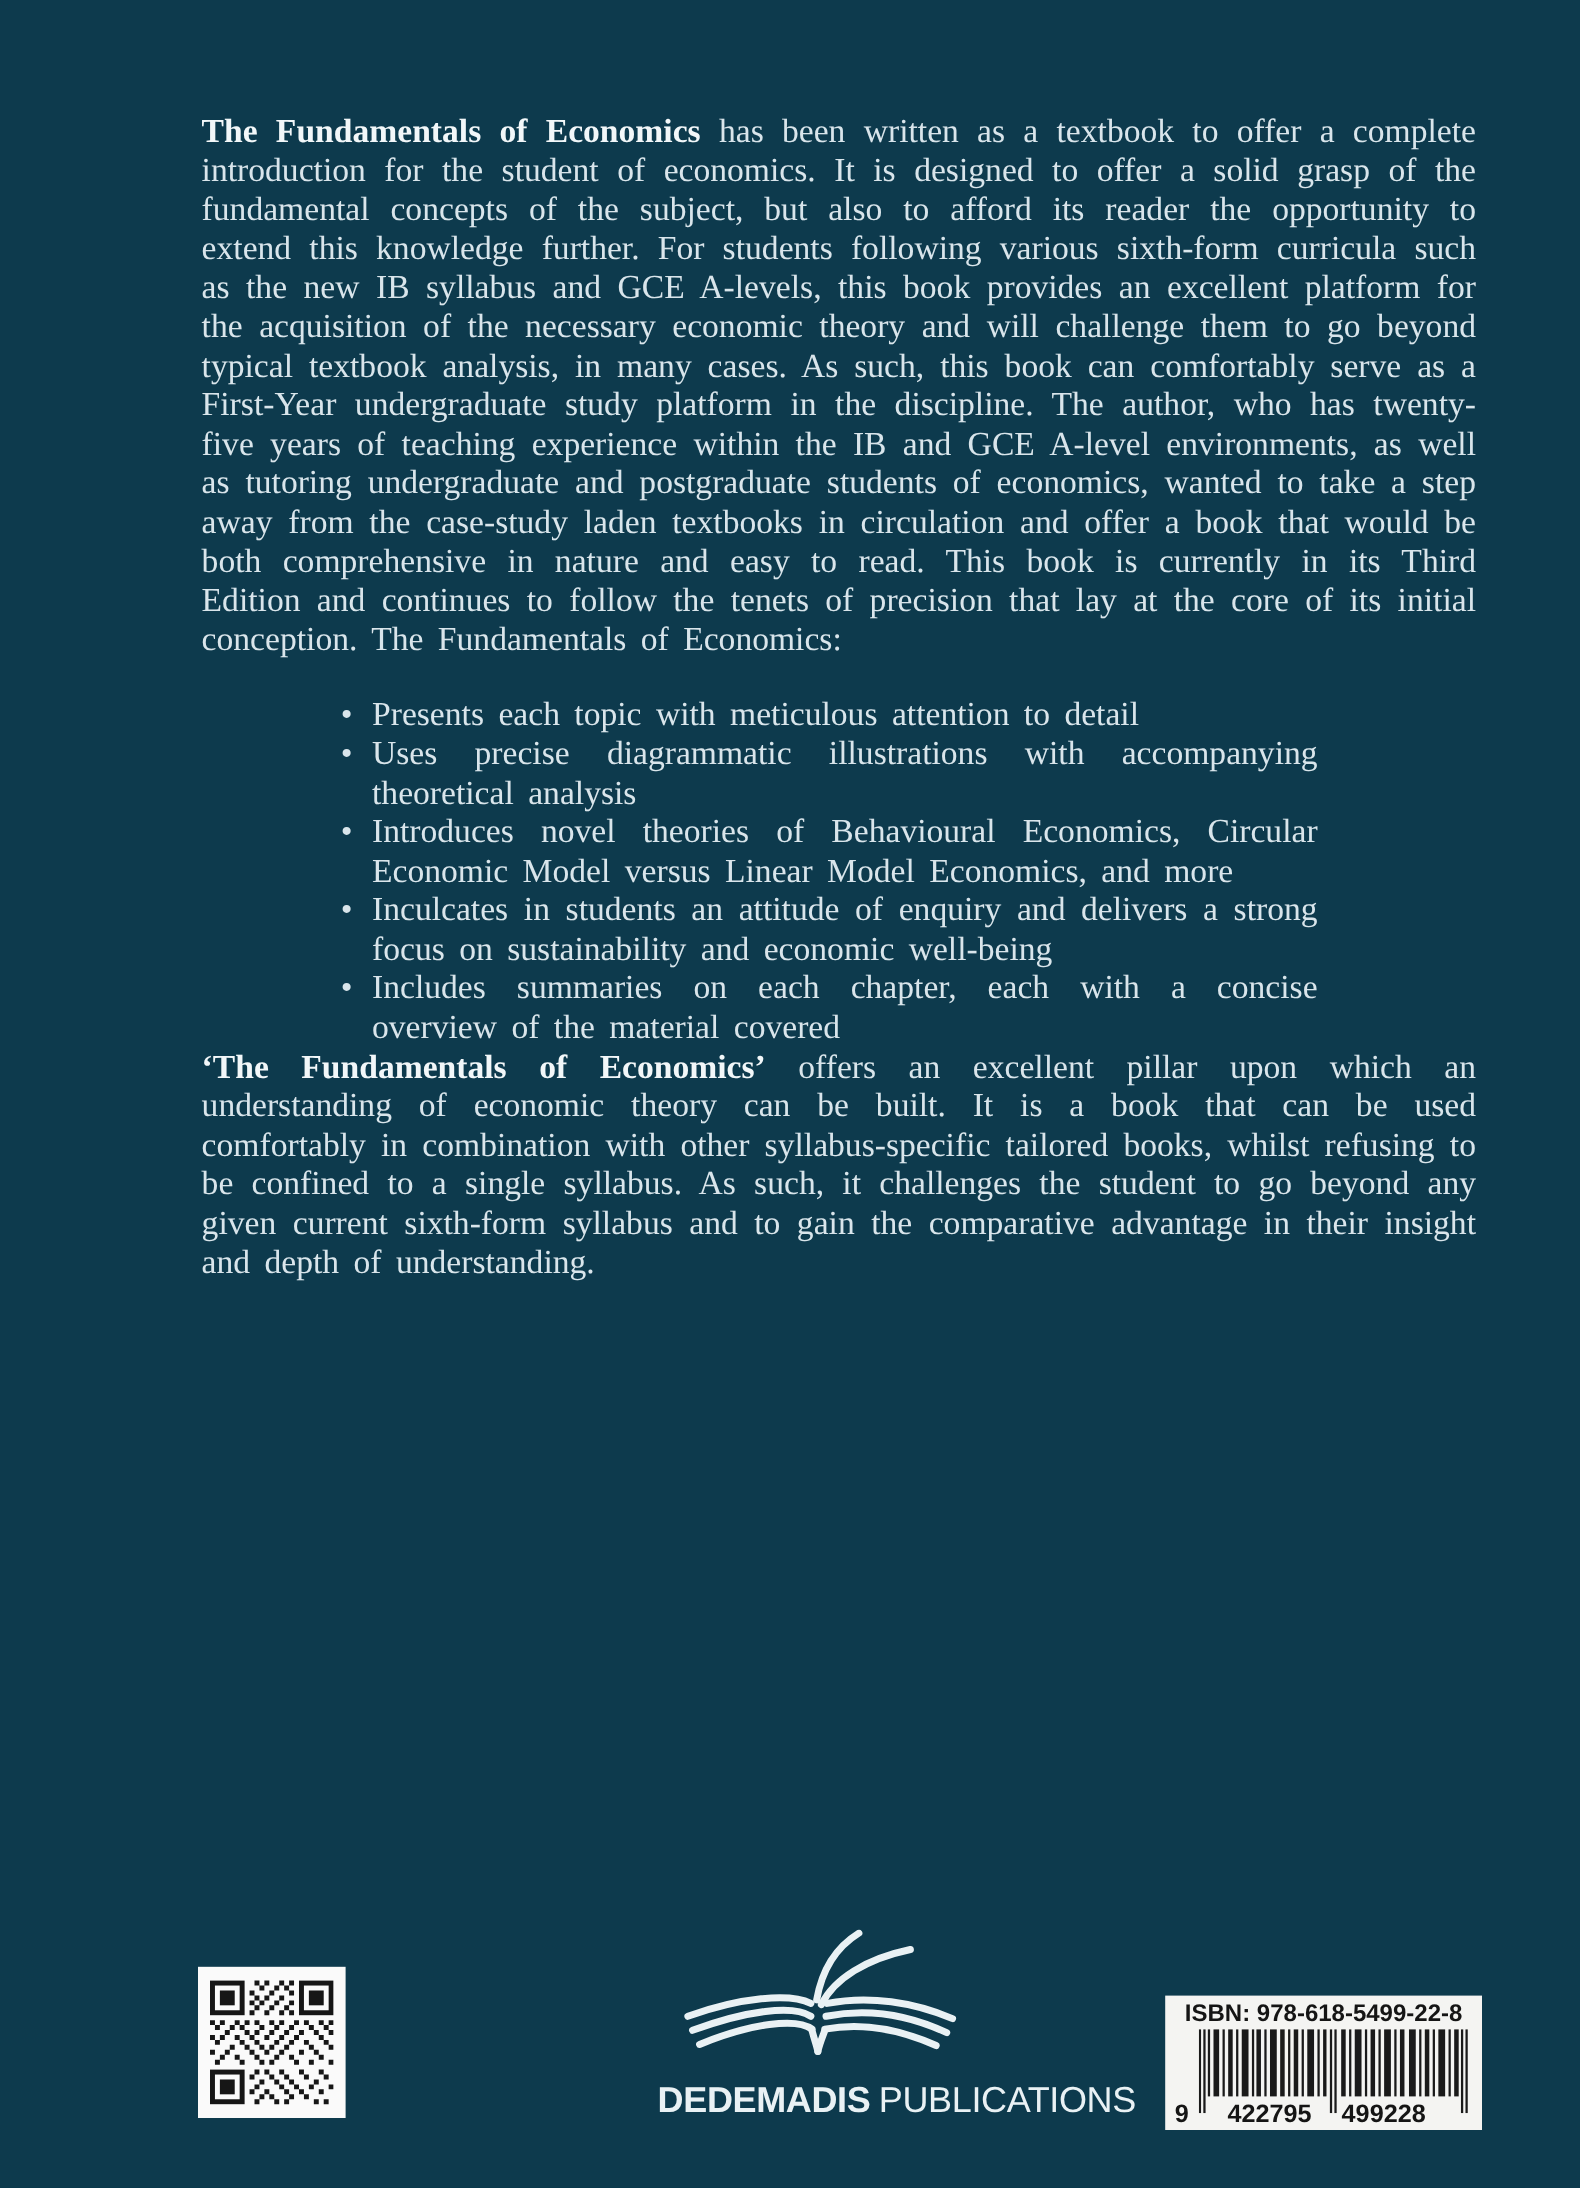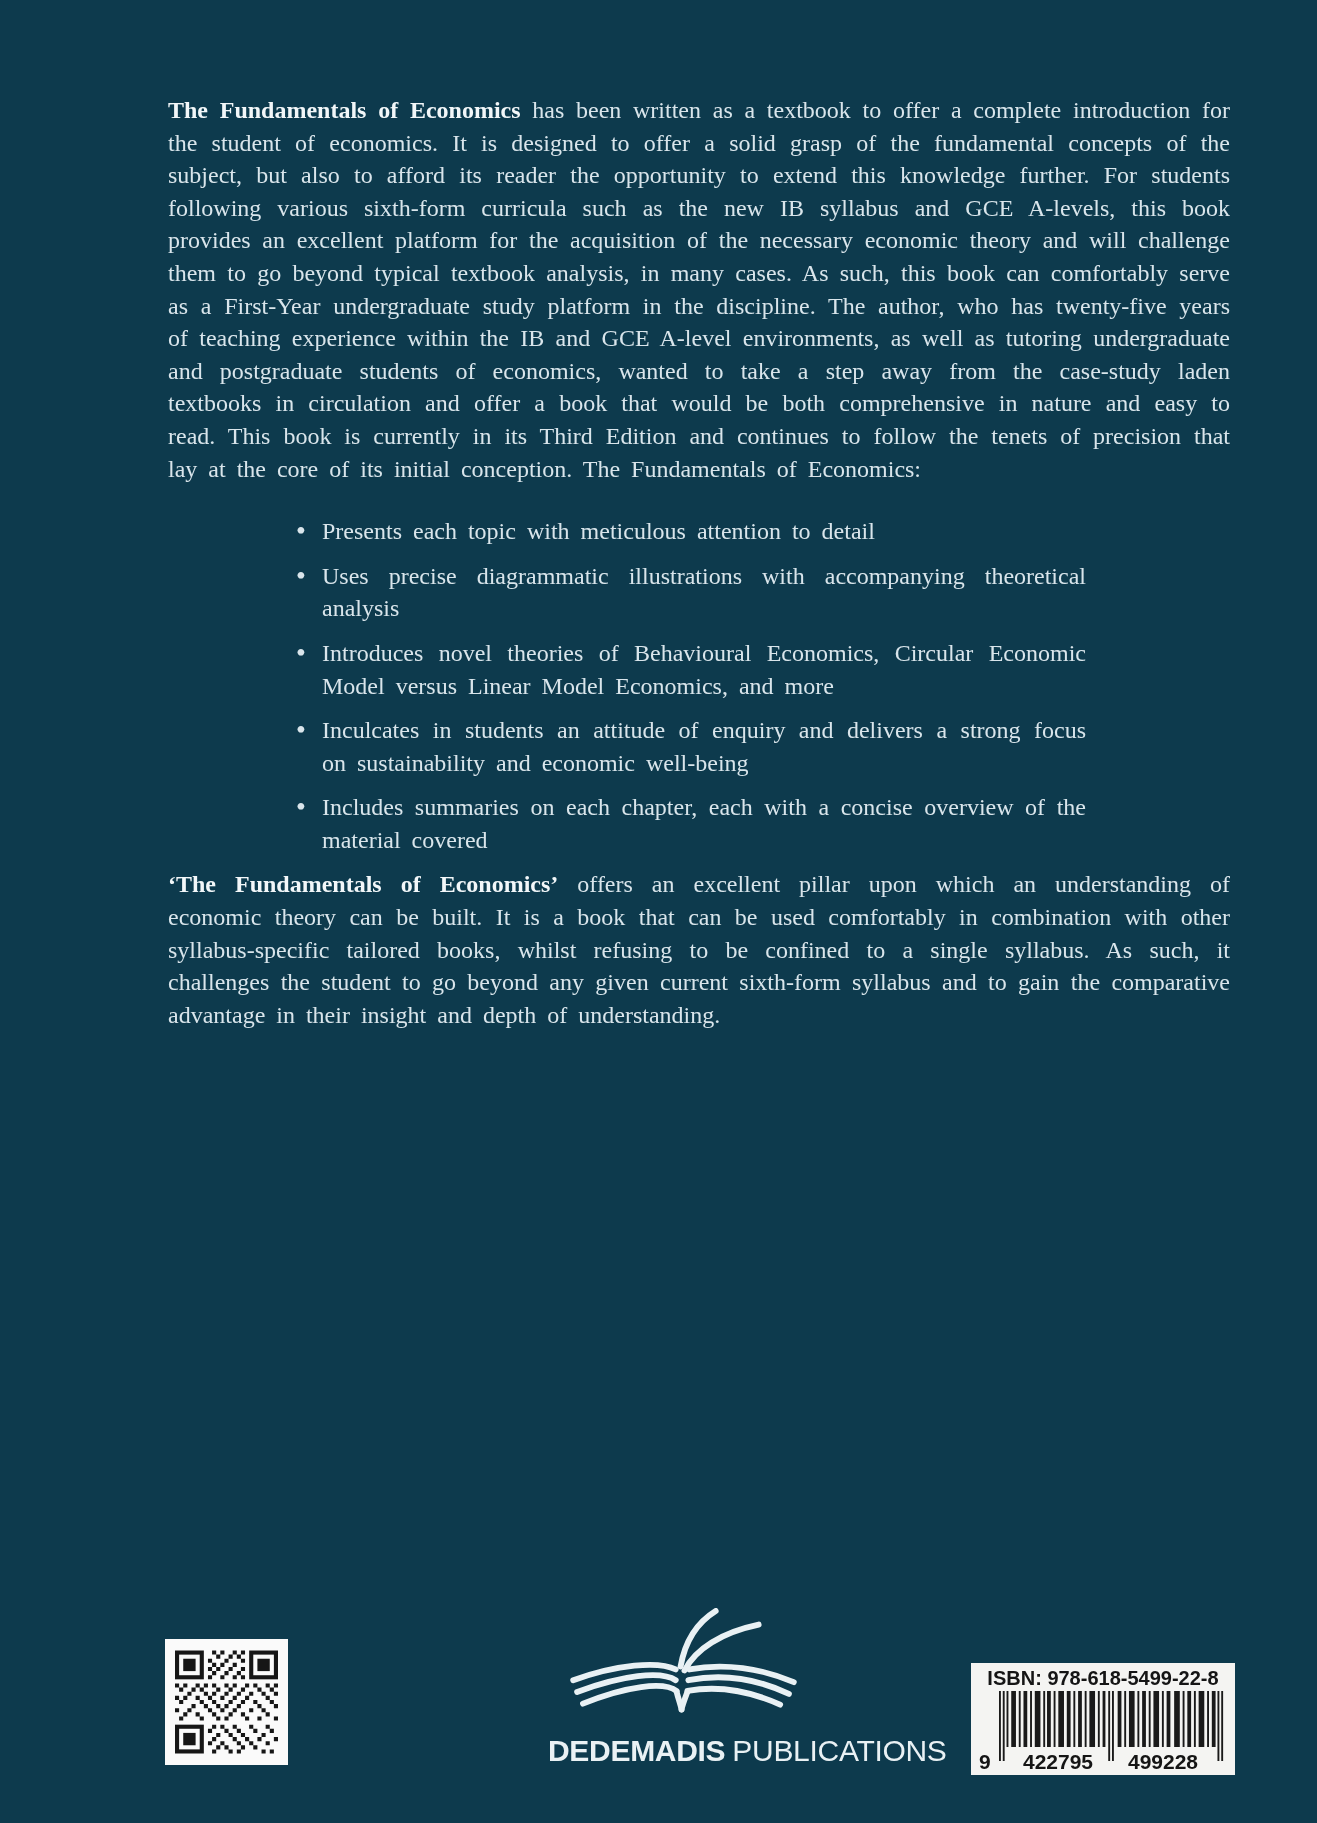--- a/index.html
+++ b/index.html
@@ -7,36 +7,36 @@
     position:relative;
     width:1317px;height:1823px;
     background:#0d3a4d;
     overflow:hidden;
     font-family:"Liberation Serif", serif;
   }
   .text-col{
     position:absolute;
     left:168px;top:94px;width:1062px;
     color:#d9e5eb;
-    font-size:24px;
+    font-size:28px;
     line-height:32.6px;
     word-spacing:5px;
   }
   .text-col p{margin:0;text-align:justify;}
   .lead-bold{font-weight:bold;color:#f2f7f9;}
   ul.features{
     list-style:none;
     margin:30px 0 0 142px;
     padding:0;
     width:788px;
   }
   ul.features li{
     position:relative;
     text-align:justify;
-    margin:12px;
+    margin:0;
   }
   ul.features li::before{
     content:"\2022";
     position:absolute;
     left:-26px;top:0;
     font-size:28px;
     color:#d9e5eb;
   }
   .outro{margin-top:40px;}
 
@@ -85,21 +85,21 @@
   .bar-digits span{
     position:absolute;
     bottom:1px;
     font-family:"Liberation Sans", sans-serif;
     font-weight:bold;
     font-size:21px;
     color:#151515;
   }
   .d-lead{left:8px;}
   .d-left{left:42px;width:90px;text-align:center;}
-  .d-right{left:147px;width:90px;text-align:center;}
+  .d-right{left:147px;width:90px;text-align:left;}
 </style>
 </head>
 <body>
 
 <div class="cover">
 
   <div class="text-col">
 
     <p><span class="lead-bold">The Fundamentals of Economics</span><span> has been written as a textbook to offer a complete introduction for the student of economics. It is designed to offer a solid grasp of the fundamental concepts of the subject, but also to afford its reader the opportunity to extend this knowledge further. For students following various sixth-form curricula such as the new IB syllabus and GCE A-levels, this book provides an excellent platform for the acquisition of the necessary economic theory and will challenge them to go beyond typical textbook analysis, in many cases. As such, this book can comfortably serve as a First-Year undergraduate study platform in the discipline. The author, who has twenty-five years of teaching experience within the IB and GCE A-level environments, as well as tutoring undergraduate and postgraduate students of economics, wanted to take a step away from the case-study laden textbooks in circulation and offer a book that would be both comprehensive in nature and easy to read. This book is currently in its Third Edition and continues to follow the tenets of precision that lay at the core of its initial conception. The Fundamentals of Economics:</span></p>
 

